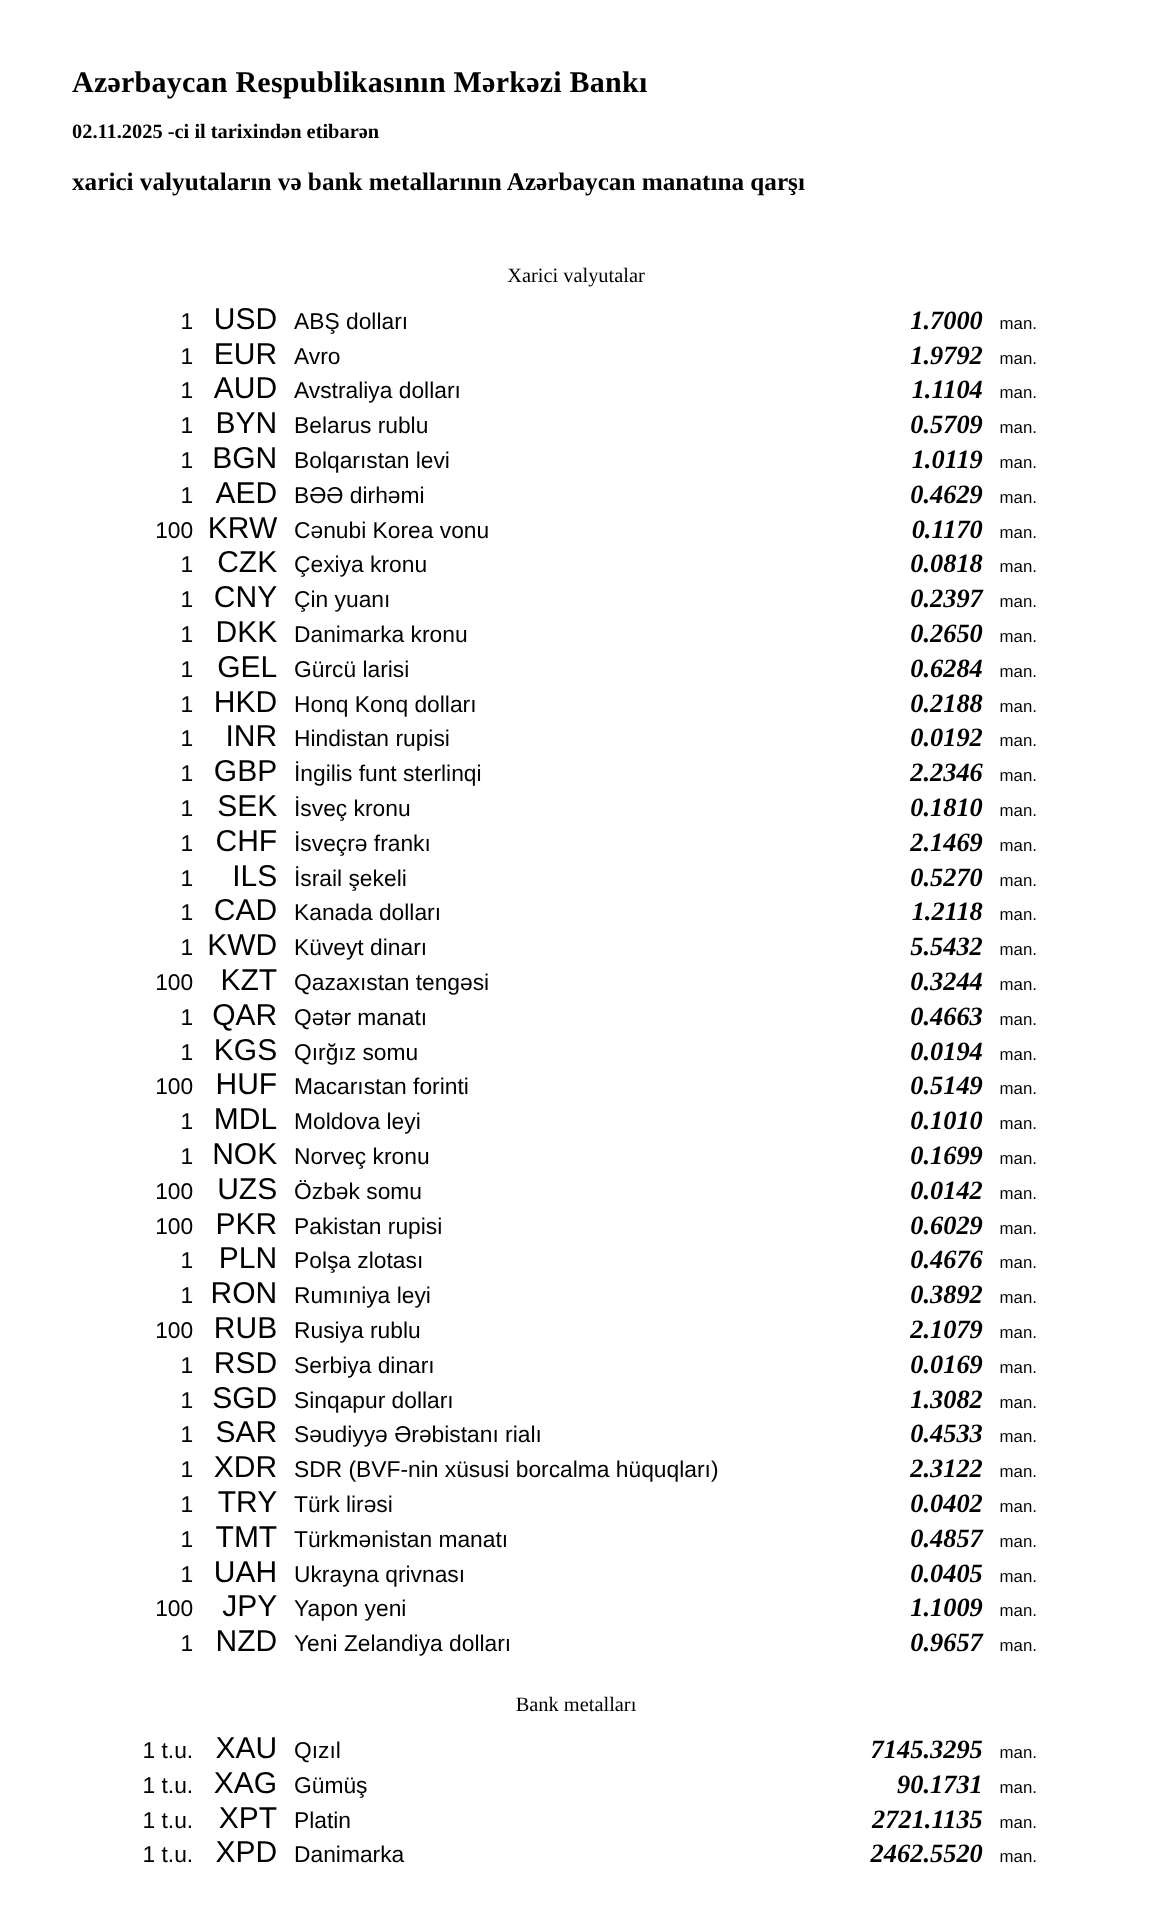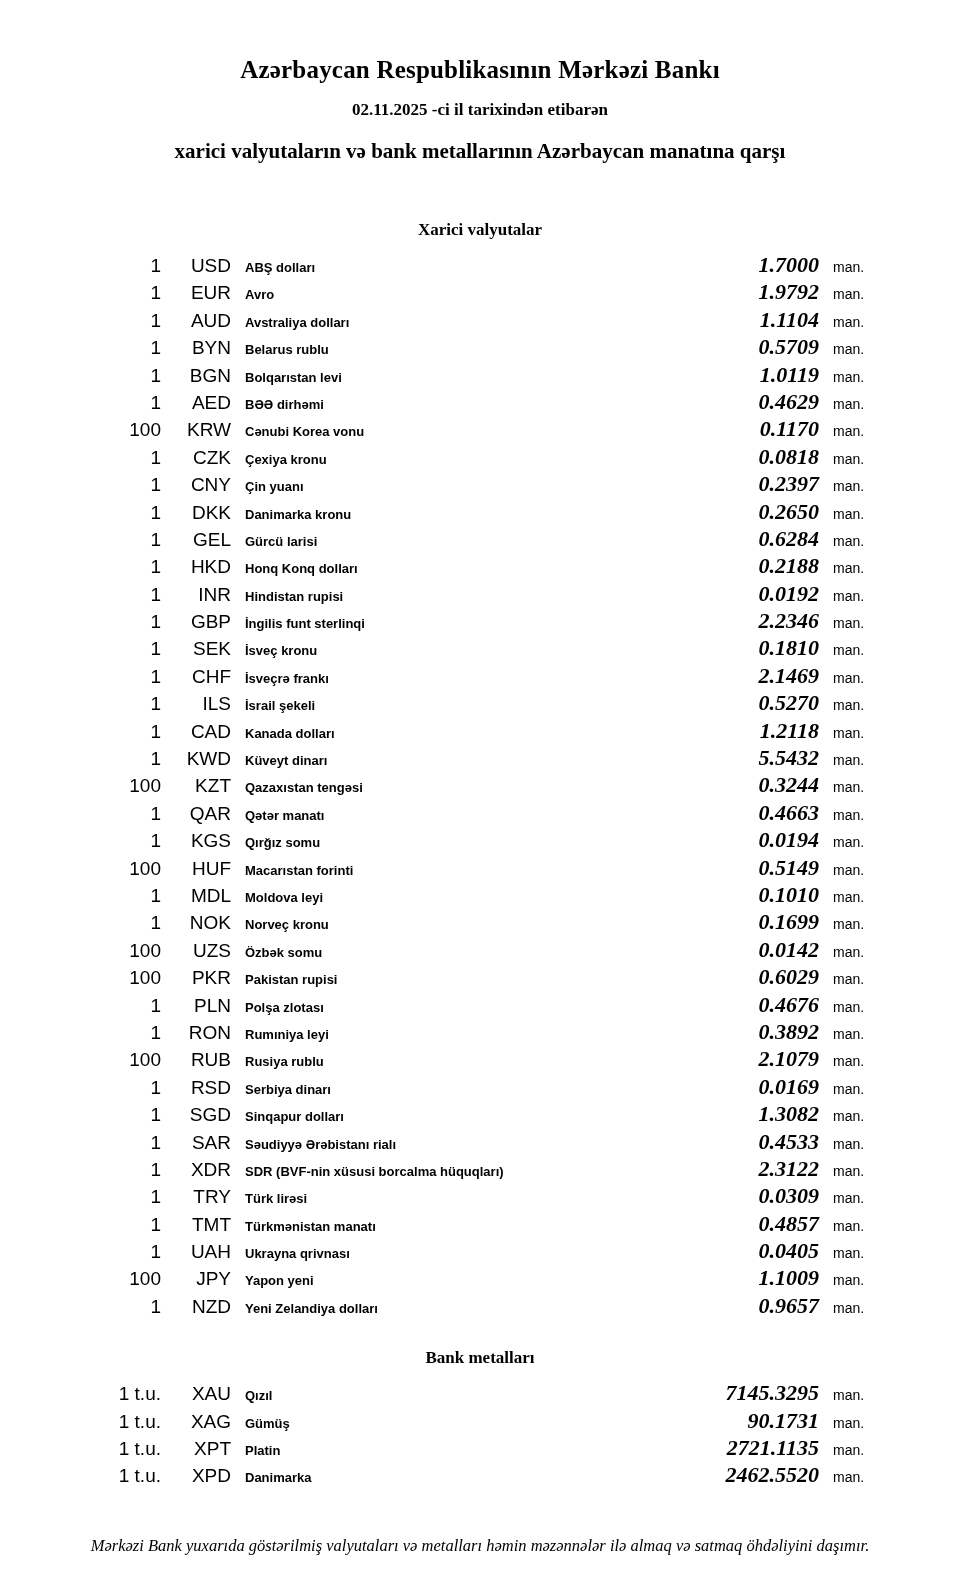--- a/index.html
+++ b/index.html
@@ -15,21 +15,20 @@
     position: relative;
   }
   .page {
     width: 960px;
     min-height: 1592px;
     box-sizing: border-box;
     padding: 40px 60px 10px 60px;
   }
   
   .doc-header {
-    text-align: center;
   }
   .bank-title {
     font-family: "Liberation Serif", serif;
     font-weight: bold;
     font-size: 25px;
     letter-spacing: 0.2px;
     margin: 16px 0 0 0;
   }
   .date-line {
     font-family: "Liberation Serif", serif;
@@ -46,21 +45,21 @@
   .bulletin-line {
     font-family: "Liberation Serif", serif;
     font-weight: bold;
     font-size: 20px;
     margin: 12px 0 0 0;
   }
   
   .section-heading {
     text-align: center;
     font-family: "Liberation Serif", serif;
-    font-weight: bold;
+    font-weight: normal;
     font-size: 17px;
     margin: 0;
   }
   #fx-section-heading { margin-top: 56px; }
   #metals-section-heading { margin-top: 28px; }
 
   
   table.rates {
     border-collapse: collapse;
     margin: 0 auto;
@@ -76,28 +75,27 @@
     width: 96px;
     text-align: right;
     font-family: "Liberation Sans", sans-serif;
     font-size: 19px;
     padding-right: 8px !important;
   }
   .col-code {
     width: 62px;
     text-align: right;
     font-family: "Liberation Sans", sans-serif;
-    font-size: 19px;
+    font-size: 25px;
     padding-right: 0 !important;
   }
   .col-name {
     font-family: "Liberation Sans", sans-serif;
-    font-size: 13px;
+    font-size: 19px;
     padding-left: 14px !important;
-    font-weight: bold;
   }
   .col-value {
     width: 150px;
     text-align: right;
     font-family: "Liberation Serif", serif;
     font-style: italic;
     font-weight: bold;
     font-size: 22px;
     padding-right: 10px !important;
   }
@@ -375,21 +373,21 @@
           <td class="col-qty ">1</td>
           <td class="col-code">XDR</td>
           <td class="col-name">SDR (BVF-nin xüsusi borcalma hüquqları)</td>
           <td class="col-value">2.3122</td>
           <td class="col-unit">man.</td>
         </tr>
         <tr>
           <td class="col-qty ">1</td>
           <td class="col-code">TRY</td>
           <td class="col-name">Türk lirəsi</td>
-          <td class="col-value">0.0309</td>
+          <td class="col-value">0.0402</td>
           <td class="col-unit">man.</td>
         </tr>
         <tr>
           <td class="col-qty ">1</td>
           <td class="col-code">TMT</td>
           <td class="col-name">Türkmənistan manatı</td>
           <td class="col-value">0.4857</td>
           <td class="col-unit">man.</td>
         </tr>
         <tr>

